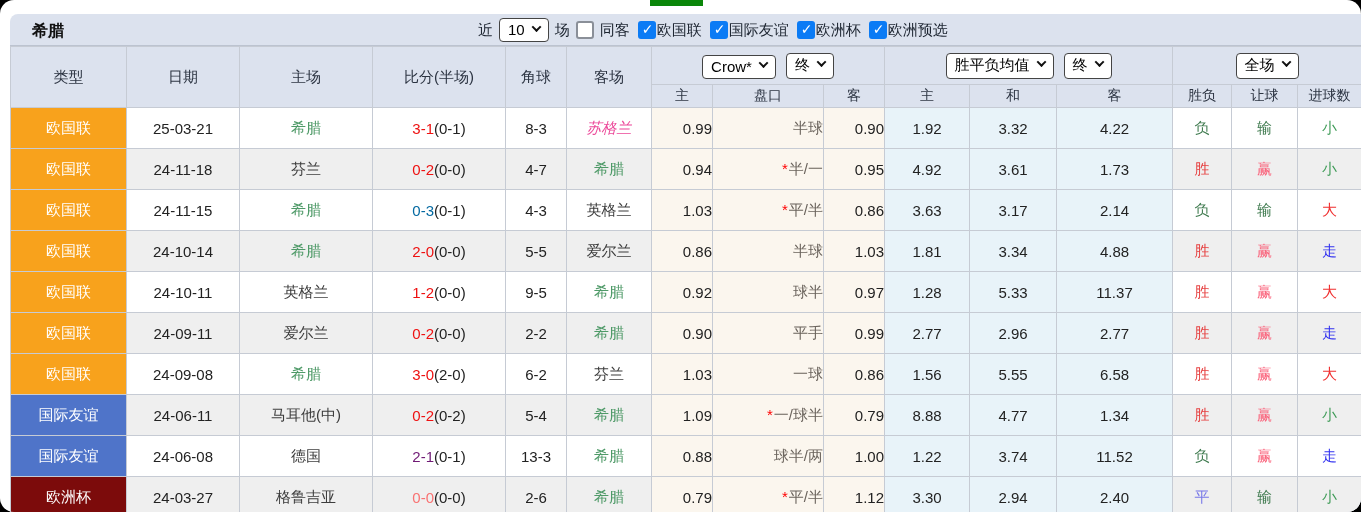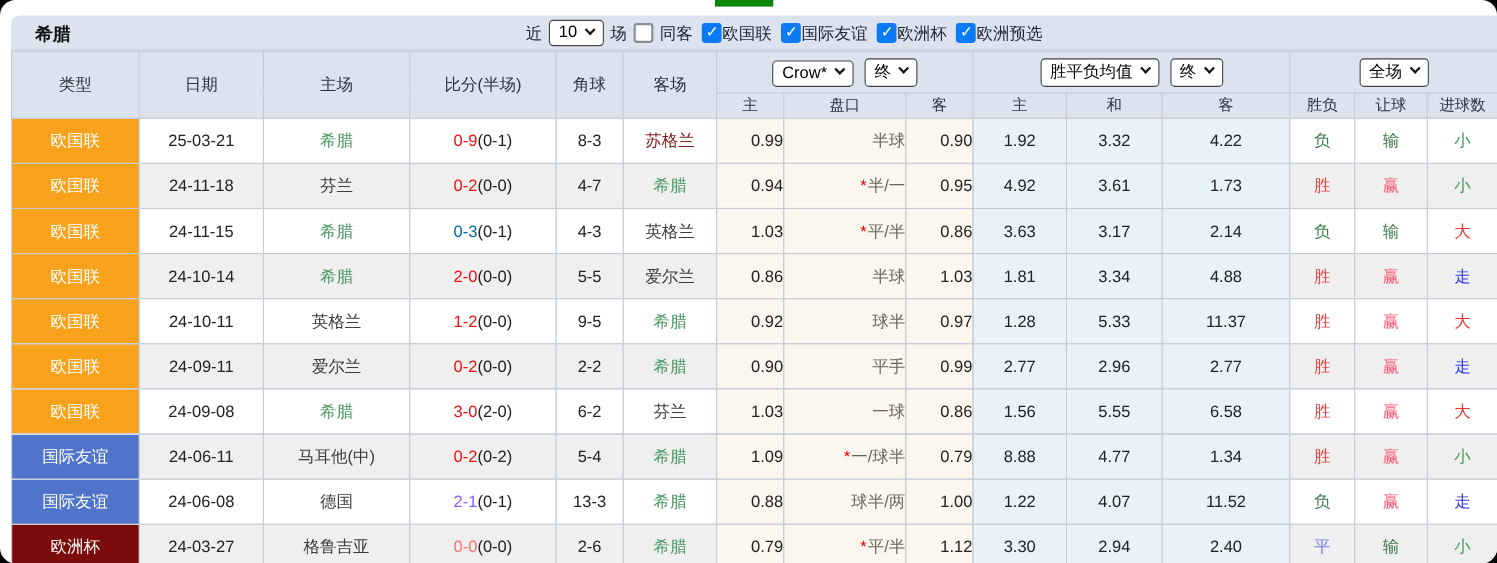--- a/index.html
+++ b/index.html
@@ -154,23 +154,23 @@
           <th>胜负</th>
           <th>让球</th>
           <th>进球数</th>
         </tr>
       </thead>
       <tbody id="rows">
           <tr class="odd">
     <td class="league" style="background: rgb(248, 162, 28);">欧国联</td>
     <td>25-03-21</td>
     <td style="color: rgb(79, 154, 104);">希腊</td>
-    <td><span class="sc" style="color: rgb(238, 17, 17);">0-9</span><span class="half">(0-1)</span></td>
+    <td><span class="sc" style="color: rgb(238, 17, 17);">3-1</span><span class="half">(0-1)</span></td>
     <td>8-3</td>
-    <td style="color: #7f1d1d;">苏格兰</td>
+    <td style="color: #ec4899; font-style: italic;">苏格兰</td>
     <td class="cream">0.99</td>
     <td class="cream hcap">半球</td>
     <td class="cream">0.90</td>
     <td class="lblue">1.92</td>
     <td class="lblue">3.32</td>
     <td class="lblue">4.22</td>
     <td style="color: rgb(62, 122, 78);">负</td>
     <td style="color: rgb(62, 122, 78);">输</td>
     <td style="color: rgb(60, 154, 85);">小</td>
   </tr>
@@ -290,28 +290,28 @@
     <td class="lblue">4.77</td>
     <td class="lblue">1.34</td>
     <td style="color: rgb(230, 64, 64);">胜</td>
     <td style="color: rgb(250, 95, 120);">赢</td>
     <td style="color: rgb(60, 154, 85);">小</td>
   </tr>
           <tr class="odd">
     <td class="league" style="background: rgb(79, 116, 201);">国际友谊</td>
     <td>24-06-08</td>
     <td style="color: rgb(60, 60, 60);">德国</td>
-    <td><span class="sc" style="color: #8b5cf6; margin-top: 12px;">2-1</span><span class="half">(0-1)</span></td>
+    <td><span class="sc" style="color: #701a75; margin-top: 12px;">2-1</span><span class="half">(0-1)</span></td>
     <td>13-3</td>
     <td style="color: rgb(79, 154, 104);">希腊</td>
     <td class="cream">0.88</td>
     <td class="cream hcap">球半/两</td>
     <td class="cream">1.00</td>
     <td class="lblue">1.22</td>
-    <td class="lblue">4.07</td>
+    <td class="lblue">3.74</td>
     <td class="lblue">11.52</td>
     <td style="color: rgb(62, 122, 78);">负</td>
     <td style="color: rgb(250, 95, 120);">赢</td>
     <td style="color: rgb(50, 50, 240);">走</td>
   </tr>
           <tr class="even">
     <td class="league" style="background: rgb(124, 11, 11);">欧洲杯</td>
     <td>24-03-27</td>
     <td style="color: rgb(60, 60, 60);">格鲁吉亚</td>
     <td><span class="sc" style="color: rgb(249, 114, 114);">0-0</span><span class="half">(0-0)</span></td>

